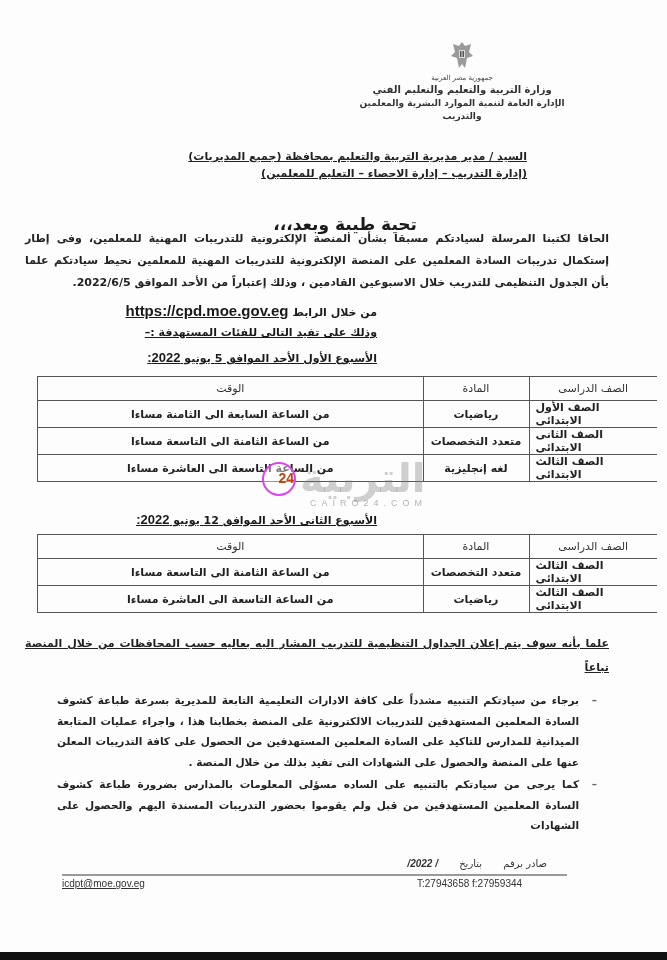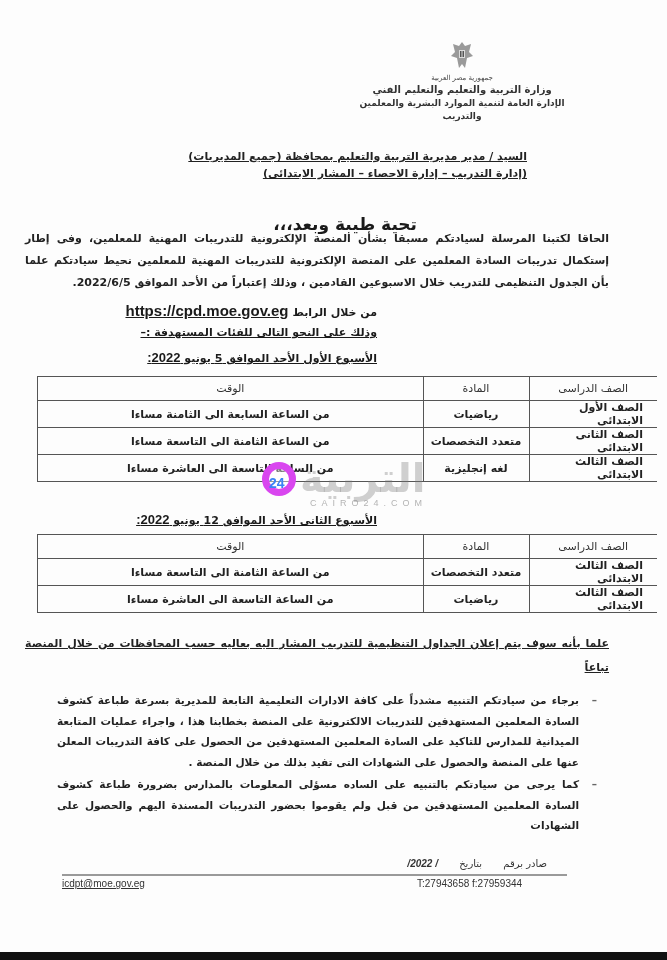--- a/index.html
+++ b/index.html
@@ -50,34 +50,34 @@
     .week2 { top: 512px; }
 
     table.sched {
       position: absolute; right: 10px; width: 620px; border-collapse: collapse;
       font-size: 11px; font-weight: bold; color: #222;
     }
     table.sched td, table.sched th {
       border: 1px solid #555; height: 24px; text-align: center; padding: 0 6px;
     }
     table.sched th { font-weight: normal; color: #333; }
-    table.sched td.grade { text-align: right; padding-right: 14px; margin-top: 36px; }
+    table.sched td.grade { text-align: left; padding-right: 14px; margin-top: 36px; }
     table.sched tr > *:first-child { border-right: none; }
     .col-grade { width: 128px; }
     .col-subject { width: 106px; }
     .t1 { top: 376px; }
     .t2 { top: 534px; }
 
     .watermark {
       position: absolute; top: 456px; left: 250px; width: 180px; height: 60px; pointer-events: none;
     }
     .wm-circle {
       position: absolute; left: 12px; top: 6px; width: 34px; height: 34px; border-radius: 50%;
-      border: 7px solid #d946ef; color: #3b82f6; font-family: "Liberation Sans", sans-serif;
-      font-size: 14px; font-weight: bold; text-align: left; line-height: 28px; background: rgba(255,255,255,0.4);
+      border: 2px solid #d946ef; color: #c2410c; font-family: "Liberation Sans", sans-serif;
+      font-size: 14px; font-weight: bold; text-align: right; line-height: 28px; background: rgba(255,255,255,0.4);
     }
     .wm-text {
       position: absolute; left: 50px; top: 0; font-size: 40px; font-weight: bold; color: rgba(120,120,120,0.35);
       line-height: 44px;
     }
     .wm-sub {
       position: absolute; left: 60px; top: 42px; font-family: "Liberation Sans", sans-serif; font-size: 9px;
       letter-spacing: 5px; color: rgba(130,130,130,0.6); direction: ltr;
     }
 
@@ -122,33 +122,33 @@
         <rect x="13.5" y="11" width="1.5" height="6" fill="#555"></rect>
       </svg>
     </div>
     <div class="republic">جمهورية مصر العربية</div>
     <div class="ministry">وزارة التربية والتعليم والتعليم الفني</div>
     <div class="department">الإدارة العامة لتنمية الموارد البشرية والمعلمين والتدريب</div>
   </div>
 
   <div class="addressee">
     <span>السيد / مدير مديرية التربية والتعليم بمحافظة (جميع المديريات)</span>
-    <span class="line2">(إدارة التدريب – إدارة الاحصاء – المشار الابتدائى)</span>
+    <span class="line2">(إدارة التدريب – إدارة الاحصاء – التعليم للمعلمين)</span>
   </div>
 
   <div class="greeting">تحية طيبة وبعد،،،</div>
 
   <div class="body-text para1">الحاقا لكتبنا المرسلة لسيادتكم مسبقا بشأن المنصة الإلكترونية للتدريبات المهنية للمعلمين، وفى إطار إستكمال تدريبات السادة المعلمين على المنصة الإلكترونية للتدريبات المهنية للمعلمين نحيط سيادتكم علما بأن الجدول التنظيمى للتدريب خلال الاسبوعين القادمين ، وذلك إعتباراً من الأحد الموافق 2022/6/5.</div>
 
   <div class="link-line">
     <span>من خلال الرابط</span>
     <span class="url">https://cpd.moe.gov.eg</span>
   </div>
 
-  <div class="targets">وذلك على النحو التالى للفئات المستهدفة :–</div>
+  <div class="targets">وذلك على تفيد التالى للفئات المستهدفة :–</div>
 
   <div class="week-title week1">
     <span>الأسبوع الأول الأحد الموافق 5 يونيو </span><span class="num">2022:</span>
   </div>
 
   <table class="sched t1">
     <tbody>
         <tr>
       <th class="col-grade">الصف الدراسى</th>
       <th class="col-subject">المادة</th>

